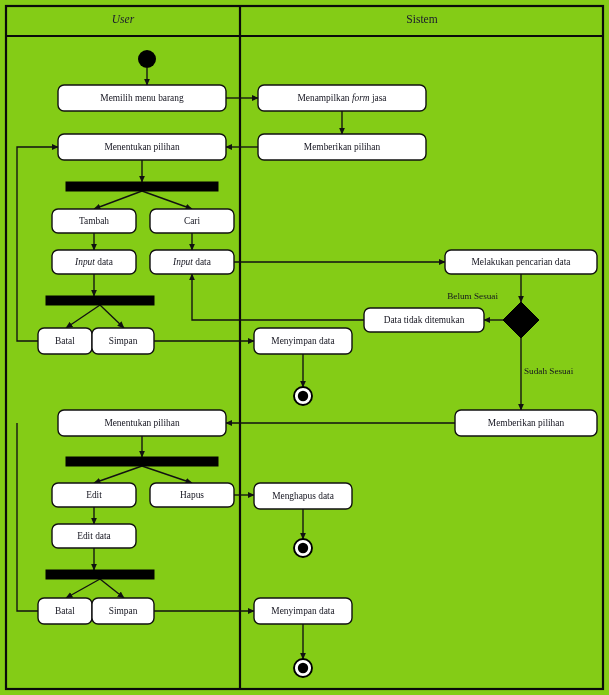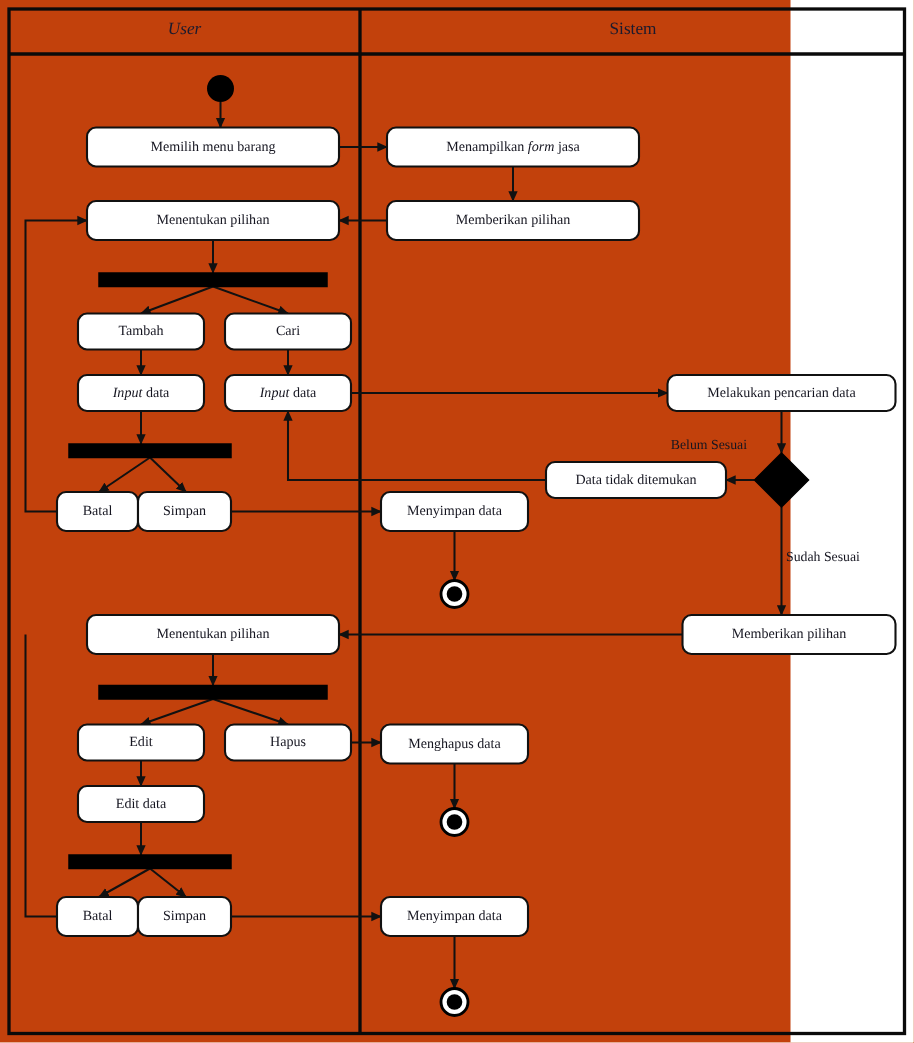--- a/index.html
+++ b/index.html
@@ -8,23 +8,23 @@
     background: #ffffff;
   }
   body {
     width: 609px;
     height: 695px;
     font-family: "Liberation Serif", "DejaVu Serif", serif;
     overflow: hidden;
   }
   #diagram-root {
     position: relative;
-    width: 527px;
+    width: 609px;
     height: 695px;
-    background: #c2410c;
+    background: #84cc16;
     text-align: center;
   }
   svg#activity-diagram {
     display: block;
     width: 609px;
     height: 695px;
     shape-rendering: geometricPrecision;
   }
   .lane-frame {
     fill: none;

